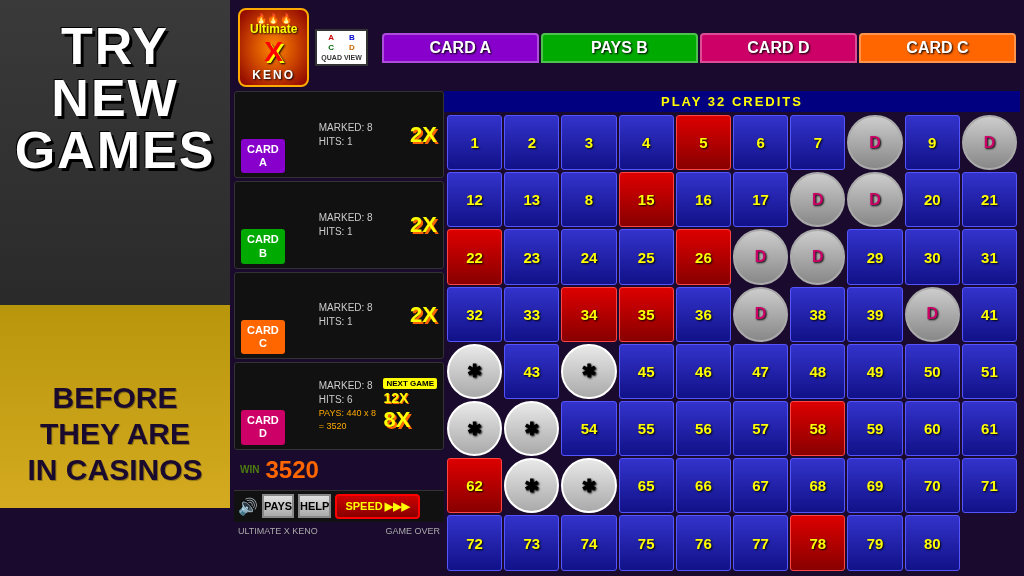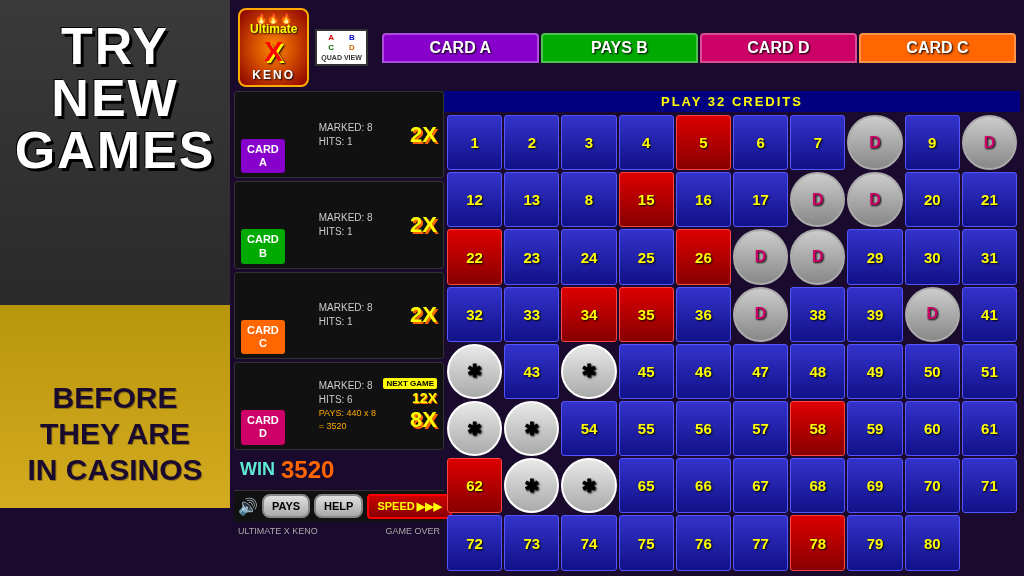--- a/index.html
+++ b/index.html
@@ -137,21 +137,20 @@
     }
     .card-multiplier {
       color: #ffff00;
       font-size: 22px;
       font-weight: 900;
       text-shadow: 2px 2px 0 #ff6600;
     }
     .card-d-extra {
       display: flex;
       flex-direction: column;
-      align-items: flex-end;
       gap: 1px;
     }
     .next-game-badge {
       background: #ffff00;
       color: #000;
       font-size: 8px;
       font-weight: 900;
       padding: 1px 3px;
       border-radius: 2px;
     }
@@ -165,37 +164,37 @@
     
     #win-display {
       padding: 3px 6px;
       color: #ff6600;
       font-size: 18px;
       font-weight: 900;
       display: flex;
       align-items: center;
       gap: 6px;
     }
-    #win-label { color: #5eead4; font-size: 18px; }
+    #win-label { color: #4d7c0f; font-size: 10px; }
     #win-amount { color: #ff6600; font-size: 24px; font-weight: 900; }
 
     
     #bottom-controls {
       display: flex;
       align-items: center;
       gap: 4px;
       padding: 3px 4px;
       background: #111;
       border-top: 1px solid #333;
     }
     .ctrl-btn {
       background: linear-gradient(180deg, #e0e0e0, #aaa);
       border: 2px solid #888;
-      border-radius: 8px;
-      padding: 4px 8px;
+      border-radius: 0;
+      padding: 4px 0;
       font-size: 11px;
       font-weight: 900;
       cursor: pointer;
       color: #000;
     }
     #speed-btn {
       background: linear-gradient(180deg, #cc0000, #880000);
       border: 2px solid #ff0000;
       border-radius: 4px;
       padding: 4px 8px;

